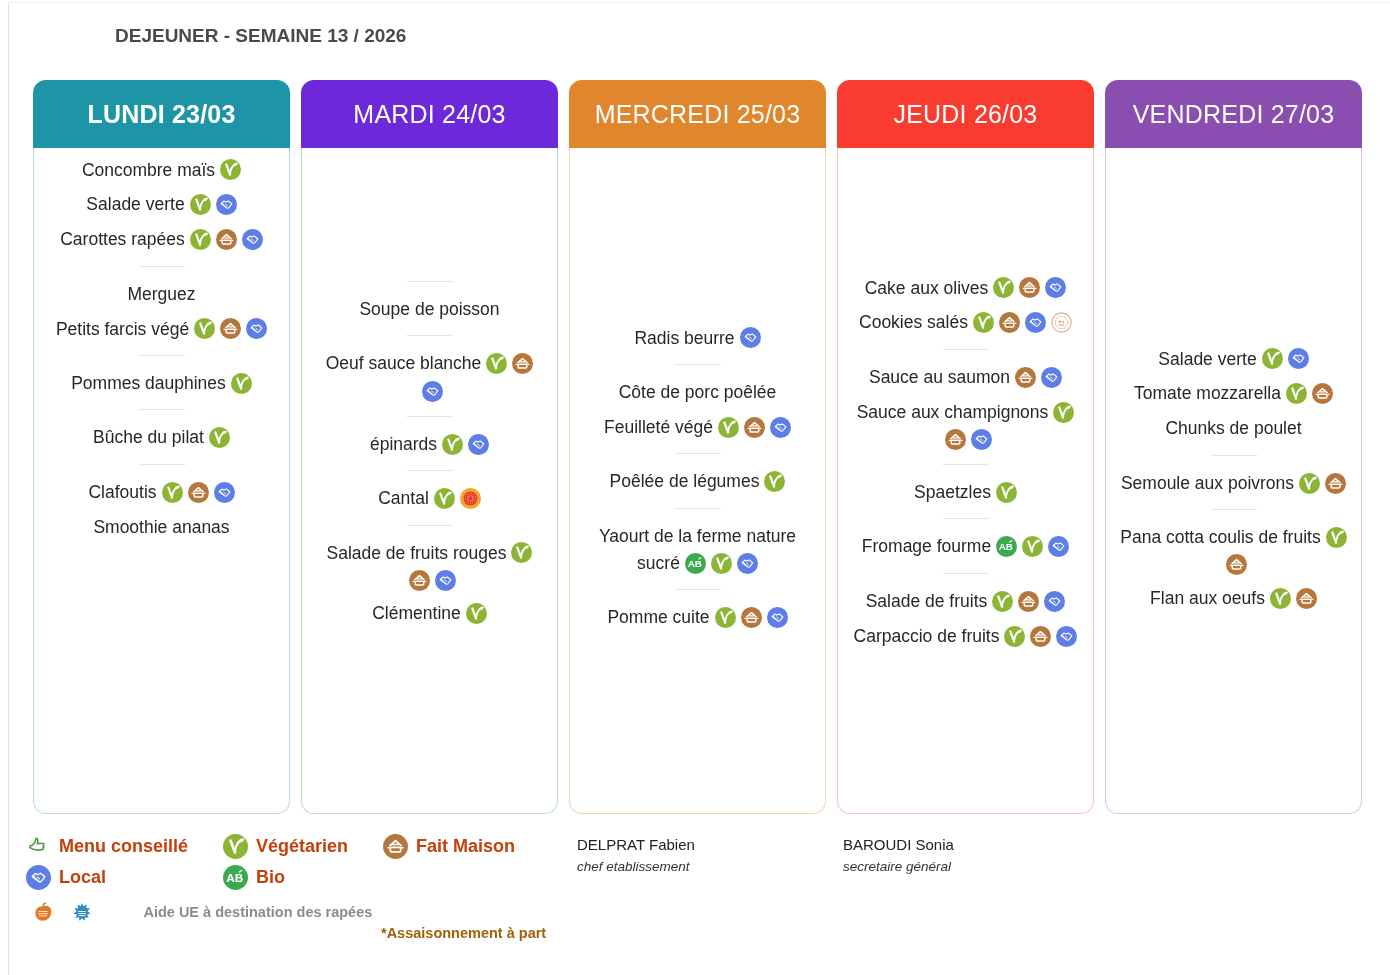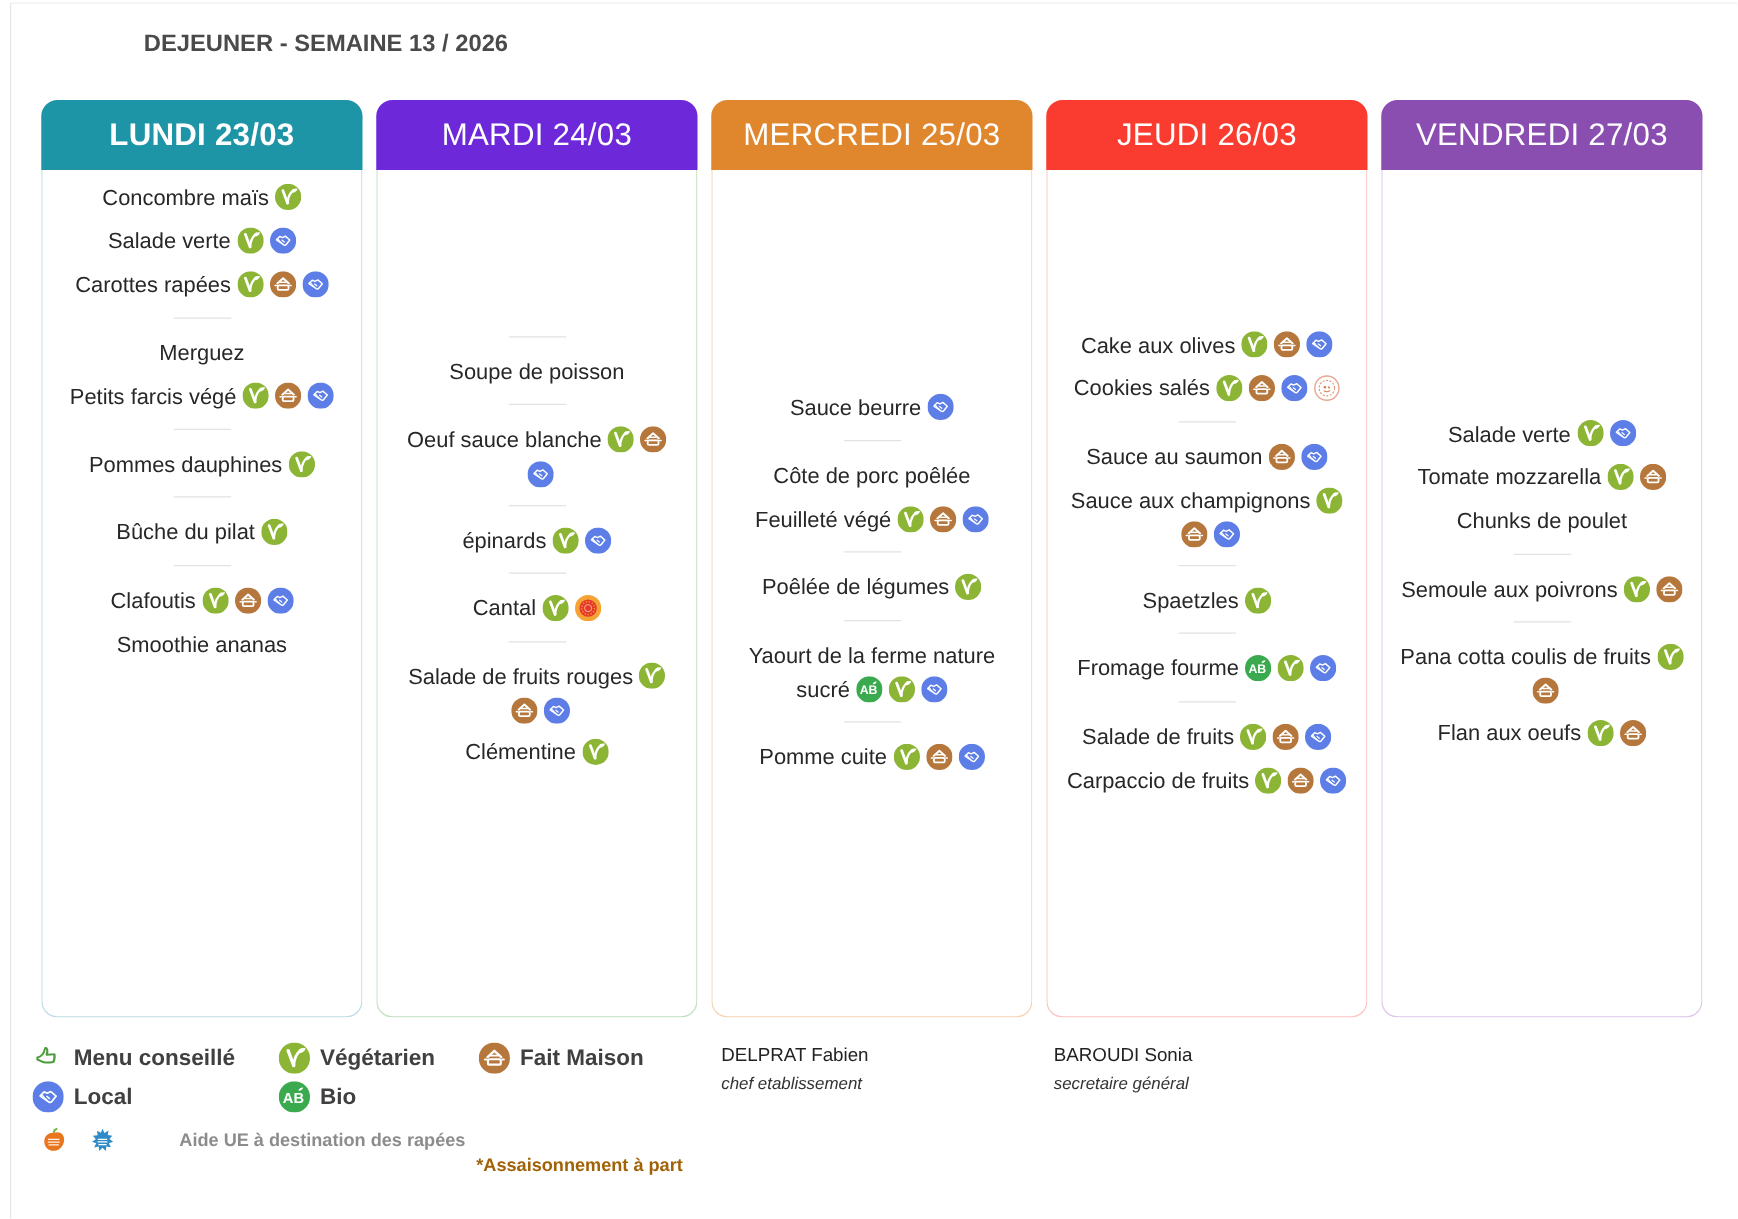--- a/index.html
+++ b/index.html
@@ -6,41 +6,41 @@
   body{font-family:"Liberation Sans",sans-serif;-webkit-font-smoothing:antialiased;}
   #page{position:relative;width:1390px;height:975px;background:#fff;overflow:hidden;}
   #page-frame{position:absolute;left:8px;top:2px;right:0;bottom:0;border-left:1px solid #e6e6e6;border-top:1px solid #efefef;pointer-events:none;}
 
   
   .page-title{position:absolute;left:115px;top:10px;width:310px;font-size:19px;font-weight:700;color:#4a4a4a;line-height:1.32;}
 
   
   .days-row{position:absolute;left:33px;top:80px;display:flex;gap:11px;}
   .day-card{width:257px;height:734px;display:flex;flex-direction:column;}
-  .day-header{height:56px;border-radius:13px 13px 0 0;color:#fff;font-size:25px;display:flex;align-items:center;justify-content:center;letter-spacing:.2px;}
+  .day-header{height:68px;border-radius:13px 13px 0 0;color:#fff;font-size:25px;display:flex;align-items:center;justify-content:center;letter-spacing:.2px;}
   .day-header.bold{font-weight:700;}
   .day-body{flex:1;background:#fff;border:1px solid #ccc;border-top:none;border-radius:0 0 13px 13px;padding:0 13px;box-sizing:border-box;overflow:hidden;}
   .day-card:nth-child(1) .day-body{}
   .day-card:nth-child(2) .day-body{padding-top:120px;}
   .day-card:nth-child(3) .day-body{padding-top:168px;}
   .day-card:nth-child(4) .day-body{padding-top:118px;}
   .day-card:nth-child(5) .day-body{padding-top:189px;}
 
   .menu-item{margin:7.5px 0;text-align:center;font-size:17.5px;color:#272727;line-height:26px;}
   .item-text{vertical-align:middle;}
   .icon{display:inline-block;width:21px;height:21px;vertical-align:middle;margin-left:5px;}
   .icon svg{width:100%;height:100%;display:block;}
   .group-divider{width:46px;height:1px;background:#e2e2e2;margin:13px auto;}
 
   
   .legend{position:absolute;left:26px;top:831px;width:560px;}
   .legend-row{display:flex;align-items:center;height:31px;}
   .legend-entry{display:flex;align-items:center;}
   .legend-entry .icon{width:25px;height:25px;margin:0 8px 0 0;}
-  .legend-label{font-size:18px;font-weight:700;color:#404040;}
+  .legend-label{font-size:18px;font-weight:700;color:#c2410c;}
   .legend-row1 .legend-entry:nth-child(1){width:197px;}
   .legend-row1 .legend-entry:nth-child(2){width:160px;}
   .legend-row2 .legend-entry:nth-child(1){width:197px;}
   .legend-row3{margin-top:8px;height:30px;position:relative;}
   .legend-row3 .icon{width:24px;height:24px;margin-right:10px;}
   .legend-small{font-size:14.5px;font-weight:700;color:#8c8c8c;margin-left:35px;}
   .legend-note{position:absolute;left:355px;top:24px;font-size:14.5px;font-weight:700;color:#a16207;}
 
   
   .signature{position:absolute;top:836px;}
@@ -211,21 +211,21 @@
                 <circle cx="10" cy="10" r="10" fill="#8CB435"></circle>
                 <path d="M6 5.2l3.6 9.6" stroke="#fff" stroke-width="2.1" stroke-linecap="round" fill="none"></path>
                 <path d="M9.6 14.8C9.8 10.4 11.3 7 14.4 4.7" stroke="#fff" stroke-width="1.8" stroke-linecap="round" fill="none"></path>
                 <path d="M12.6 5c1.3-1.3 3.1-1.8 4.6-1.2-.4 1.7-1.9 2.9-4.1 3.1z" fill="#fff"></path>
               </svg></span></div>
         </div>
       </section>
       <section class="day-card">
         <header class="day-header" style="background: rgb(224, 134, 45);">MERCREDI 25/03</header>
         <div class="day-body" style="border-color: rgb(244, 211, 179);">
-          <div class="menu-item"><span class="item-text">Sauce beurre</span><span class="icon"><svg viewBox="0 0 20 20">
+          <div class="menu-item"><span class="item-text">Radis beurre</span><span class="icon"><svg viewBox="0 0 20 20">
                 <circle cx="10" cy="10" r="10" fill="#5C7EE6"></circle>
                 <path d="M4.9 9.4l2.5-2.6 2.1.9 2.2-1.1 3.4 2.9-2.9 3.6c-.4.5-1.2.6-1.7.2L4.9 9.4z" fill="none" stroke="#fff" stroke-width="1.1" stroke-linejoin="round"></path>
                 <path d="M7.3 10.5l1.8 1.4M9.2 9.7l1.7 1.4M5.6 8.6l1.5 1.2" stroke="#fff" stroke-width="0.9" stroke-linecap="round"></path>
               </svg></span></div>
           <div class="group-divider"></div>
           <div class="menu-item"><span class="item-text">Côte de porc poêlée</span></div>
           <div class="menu-item"><span class="item-text">Feuilleté végé</span><span class="icon"><svg viewBox="0 0 20 20">
                 <circle cx="10" cy="10" r="10" fill="#8CB435"></circle>
                 <path d="M6 5.2l3.6 9.6" stroke="#fff" stroke-width="2.1" stroke-linecap="round" fill="none"></path>
                 <path d="M9.6 14.8C9.8 10.4 11.3 7 14.4 4.7" stroke="#fff" stroke-width="1.8" stroke-linecap="round" fill="none"></path>

